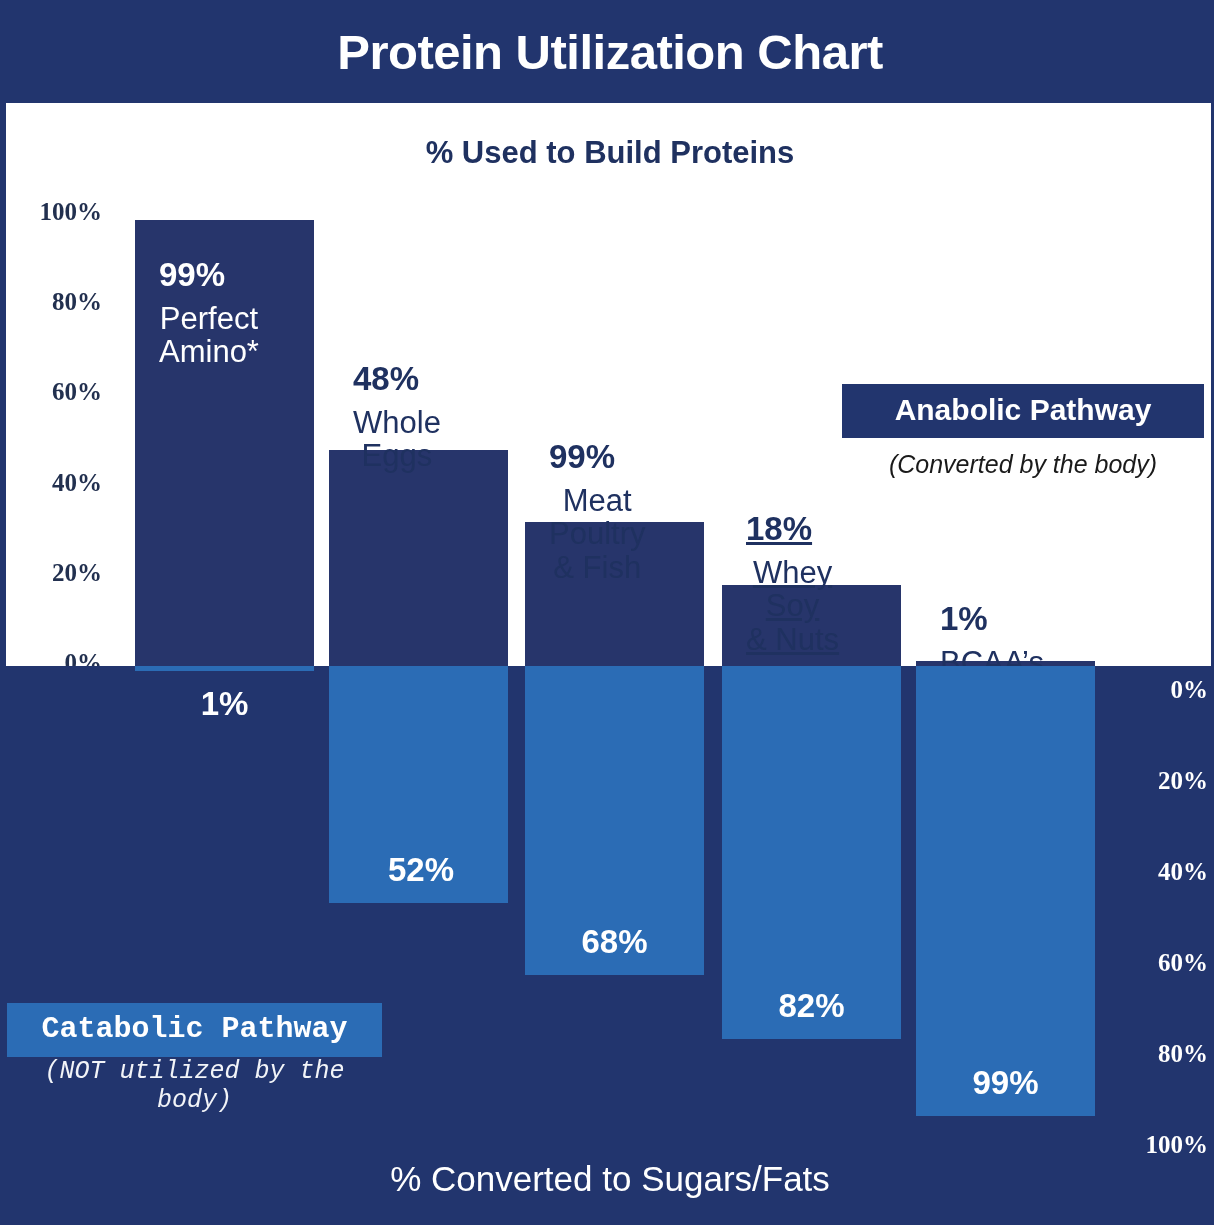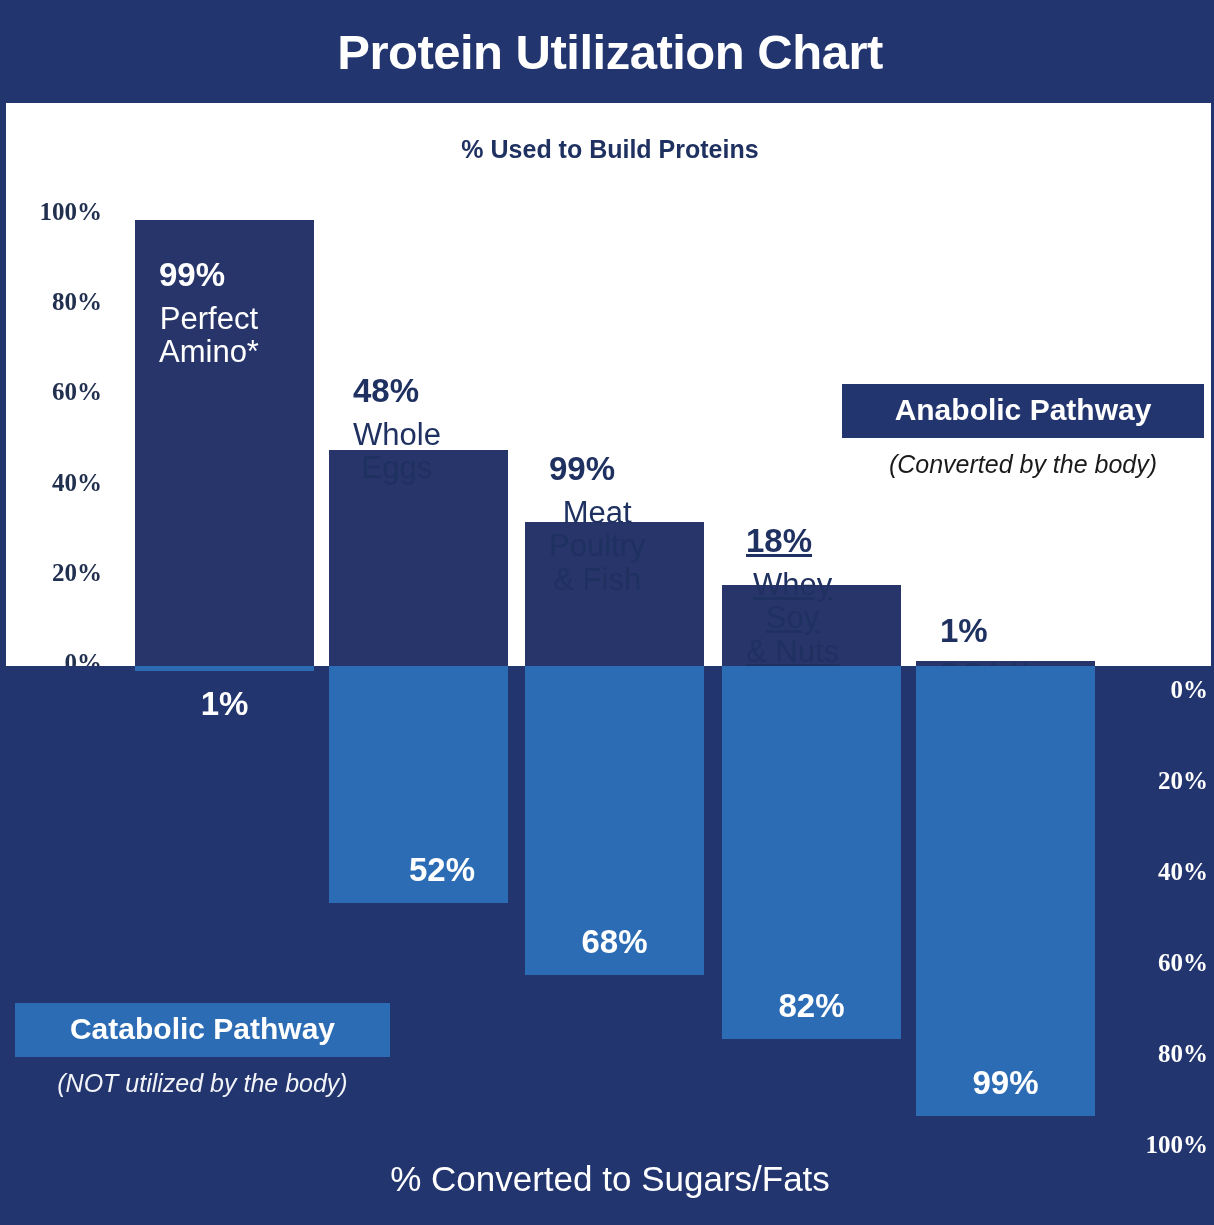--- a/index.html
+++ b/index.html
@@ -34,21 +34,21 @@
   
   #upper{
     position:absolute;left:3px;top:100px;width:1208px;height:563px;
     background:#ffffff;
     overflow:hidden;
   }
   #upper-subtitle{
     position:absolute;left:0;top:32px;width:1208px;
     text-align:center;
     color:#1F3160;
-    font-size:25px;
+    font-size:31px;
     font-weight:bold;
   }
 
   
   .ytick-left{
     position:absolute;
     width:100px;
     text-align:right;
     color:#22304F;
     font-family:"Liberation Serif", serif;
@@ -103,21 +103,21 @@
     margin-bottom:9px;
   }
   .toplabel .nm{
     font-size:31px;
     font-weight:normal;
     display:block;
     white-space:pre-line;
     text-align:center;
   }
   .toplabel.inside{ color:#ffffff; }
-  .toplabel.outside{ color:#1F3160;margin-top:12px; }
+  .toplabel.outside{ color:#1F3160; }
 
   .botlabel{
     position:absolute;
     color:#ffffff;
     font-size:33px;
     font-weight:bold;
   }
 
   
   #anabolic{
@@ -135,36 +135,36 @@
   #anabolic .sub{
     color:#1A1A1A;
     font-size:25px;
     font-style:italic;
     text-align:center;
     margin-top:12px;
   }
 
   #catabolic{
     position:absolute;
-    left:12px;top:1000px;width:375px;
+    left:4px;top:1000px;width:375px;font-family:Liberation Mono, monospace;
   }
   #catabolic .chip{
     background:#2B6CB5;
     color:#ffffff;
     font-size:30px;
     font-weight:bold;
     text-align:center;
     padding:9px 0 11px 0;
   }
   #catabolic .sub{
     color:#F2F4F8;
     font-size:25px;
     font-style:italic;
     text-align:center;
-    margin-top:12px;
+    margin-top:0;
   }
 </style>
 </head>
 <body>
 
 <div id="fig">
 
   <div id="header">
     <div class="title">Protein Utilization Chart</div>
   </div>
@@ -233,21 +233,21 @@
       </div>
     <div id="bot-bars">
         <div class="bar-bottom" style="left: 129px; width: 179px; top: 0px; height: 4.55px;"></div>
         <div class="bar-bottom" style="left: 323px; width: 179px; top: 0px; height: 236.6px;"></div>
         <div class="bar-bottom" style="left: 519px; width: 179px; top: 0px; height: 309.4px;"></div>
         <div class="bar-bottom" style="left: 716px; width: 179px; top: 0px; height: 373.1px;"></div>
         <div class="bar-bottom" style="left: 910px; width: 179px; top: 0px; height: 450.45px;"></div>
       </div>
     <div id="bot-labels">
         <div class="botlabel" style="left: 218.5px; transform: translateX(-50%); top: 18.55px;">1%</div>
-        <div class="botlabel" style="left: 436px; transform: translateX(-50%); top: 184.6px;">52%</div>
+        <div class="botlabel" style="left: 415px; transform: translateX(-50%); top: 184.6px;">52%</div>
         <div class="botlabel" style="left: 608.5px; transform: translateX(-50%); top: 257.4px;">68%</div>
         <div class="botlabel" style="left: 805.5px; transform: translateX(-50%); top: 321.1px;">82%</div>
         <div class="botlabel" style="left: 999.5px; transform: translateX(-50%); top: 398.45px;">99%</div>
       </div>
     <div id="lower-title">% Converted to Sugars/Fats</div>
   </div>
 
   <div id="catabolic">
     <div class="chip">Catabolic Pathway</div>
     <div class="sub">(NOT utilized by the body)</div>

